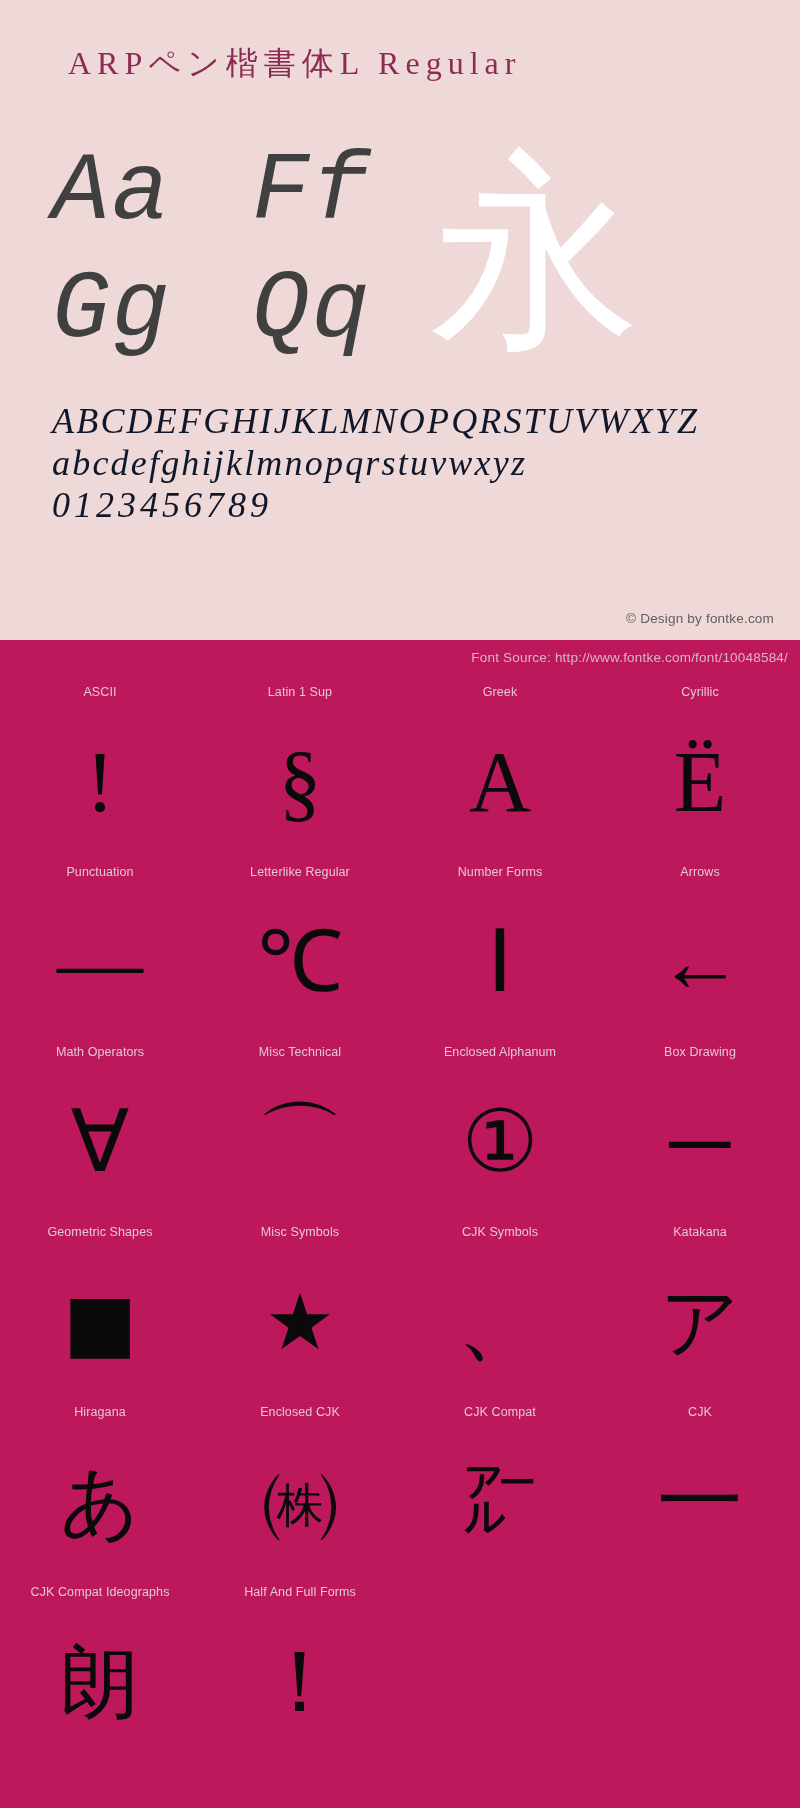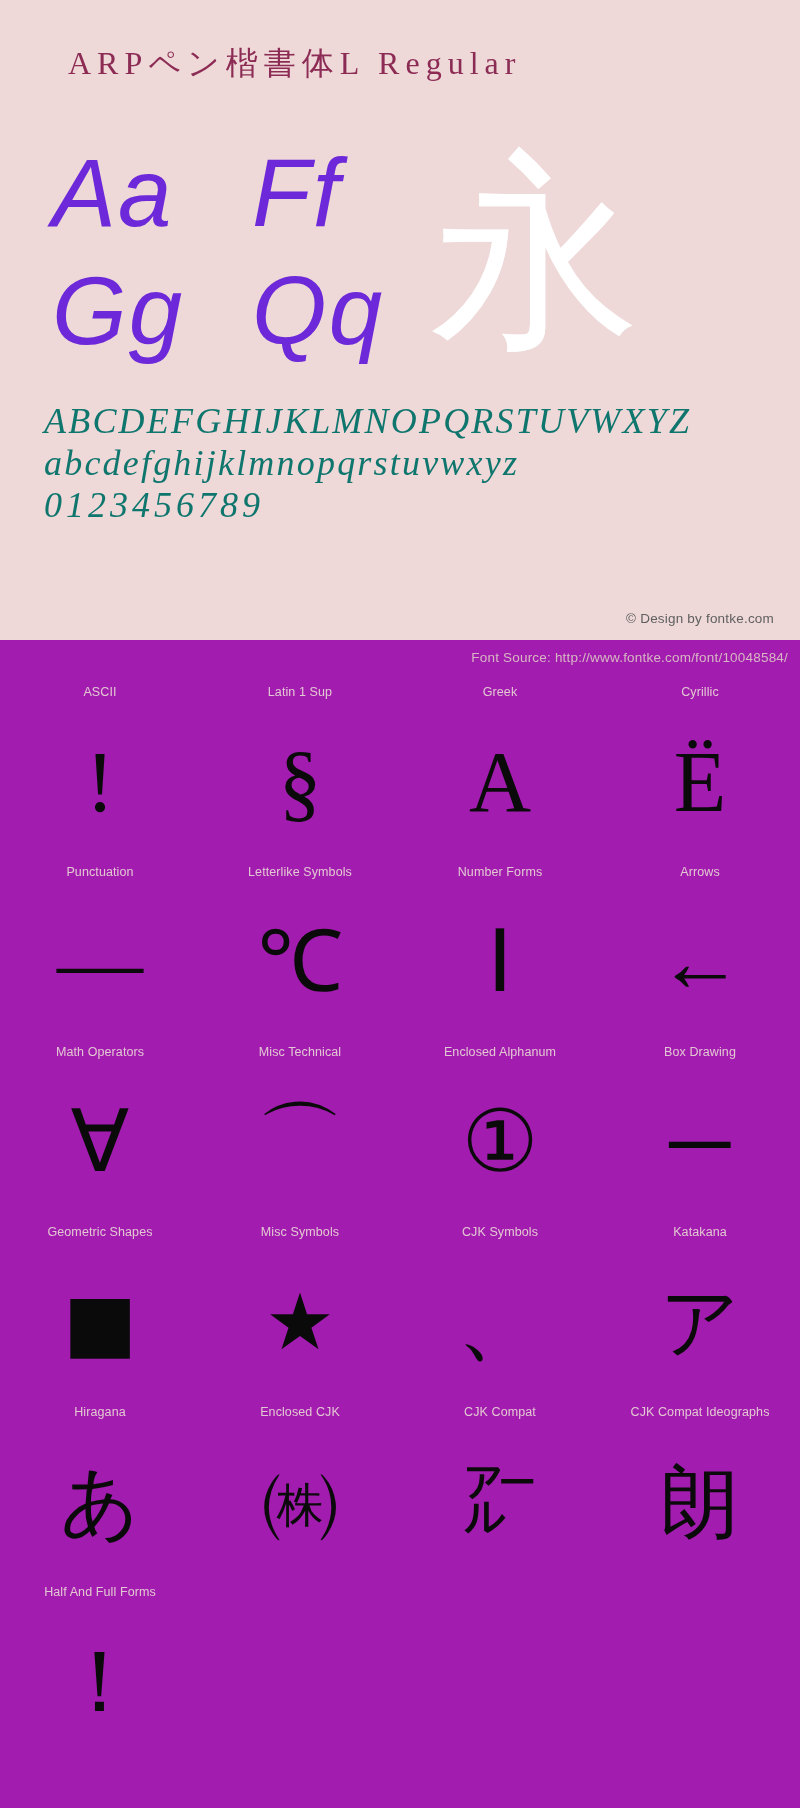--- a/index.html
+++ b/index.html
@@ -34,22 +34,22 @@
     letter-spacing: 6px;
     color: #8c2b54;
     white-space: nowrap;
   }
 
   .big-glyphs {
     position: absolute;
     left: 52px;
     top: 138px;
     width: 400px;
-    font-family: Liberation Sans, sans-serif;
-    color: #6d28d9;
+    font-family: Liberation Mono, monospace;
+    color: #404040;
   }
   .big-row {
     display: flex;
     align-items: baseline;
     height: 118px;
     font-size: 96px;
     font-style: italic;
     font-weight: 300;
     letter-spacing: 2px;
   }
@@ -64,23 +64,23 @@
     top: 148px;
     font-family: "DejaVu Serif", serif;
     font-size: 210px;
     line-height: 1;
     color: #ffffff;
     text-shadow: 0 0 1px rgba(255,255,255,0.6);
   }
 
   .alpha-lines {
     position: absolute;
-    left: 44px;
+    left: 52px;
     top: 400px;
-    color: #0f766e;
+    color: #0f172a;
     font-family: "Liberation Serif", serif;
     font-style: italic;
     font-weight: 300;
   }
   .alpha-line {
     font-size: 36px;
     letter-spacing: 2.2px;
     line-height: 42px;
     white-space: pre;
   }
@@ -96,21 +96,21 @@
     color: #5f5f5f;
     letter-spacing: 0.2px;
     white-space: nowrap;
   }
 
   
   .blocks-panel {
     position: relative;
     width: 800px;
     height: 1168px;
-    background: #a21caf;
+    background: #be185d;
     box-sizing: border-box;
   }
 
   .font-source {
     position: absolute;
     right: 12px;
     top: 10px;
     font-size: 13.5px;
     color: #d7b6c3;
     letter-spacing: 0.2px;
@@ -212,21 +212,21 @@
       </div>
       <div class="block-cell">
         <div class="block-label">Cyrillic</div>
         <div class="block-glyph thin">Ё</div>
       </div>
       <div class="block-cell">
         <div class="block-label">Punctuation</div>
         <div class="block-glyph thin">—</div>
       </div>
       <div class="block-cell">
-        <div class="block-label">Letterlike Symbols</div>
+        <div class="block-label">Letterlike Regular</div>
         <div class="block-glyph thin">℃</div>
       </div>
       <div class="block-cell">
         <div class="block-label">Number Forms</div>
         <div class="block-glyph thin">Ⅰ</div>
       </div>
       <div class="block-cell">
         <div class="block-label">Arrows</div>
         <div class="block-glyph thin">←</div>
       </div>
@@ -268,20 +268,24 @@
       </div>
       <div class="block-cell">
         <div class="block-label">Enclosed CJK</div>
         <div class="block-glyph wide">㈱</div>
       </div>
       <div class="block-cell">
         <div class="block-label">CJK Compat</div>
         <div class="block-glyph wide">㌃</div>
       </div>
       <div class="block-cell">
+        <div class="block-label">CJK</div>
+        <div class="block-glyph thin">一</div>
+      </div>
+      <div class="block-cell">
         <div class="block-label">CJK Compat Ideographs</div>
         <div class="block-glyph wide">朗</div>
       </div>
       <div class="block-cell">
         <div class="block-label">Half And Full Forms</div>
         <div class="block-glyph thin">！</div>
       </div>
     </div>
 </div>
 

